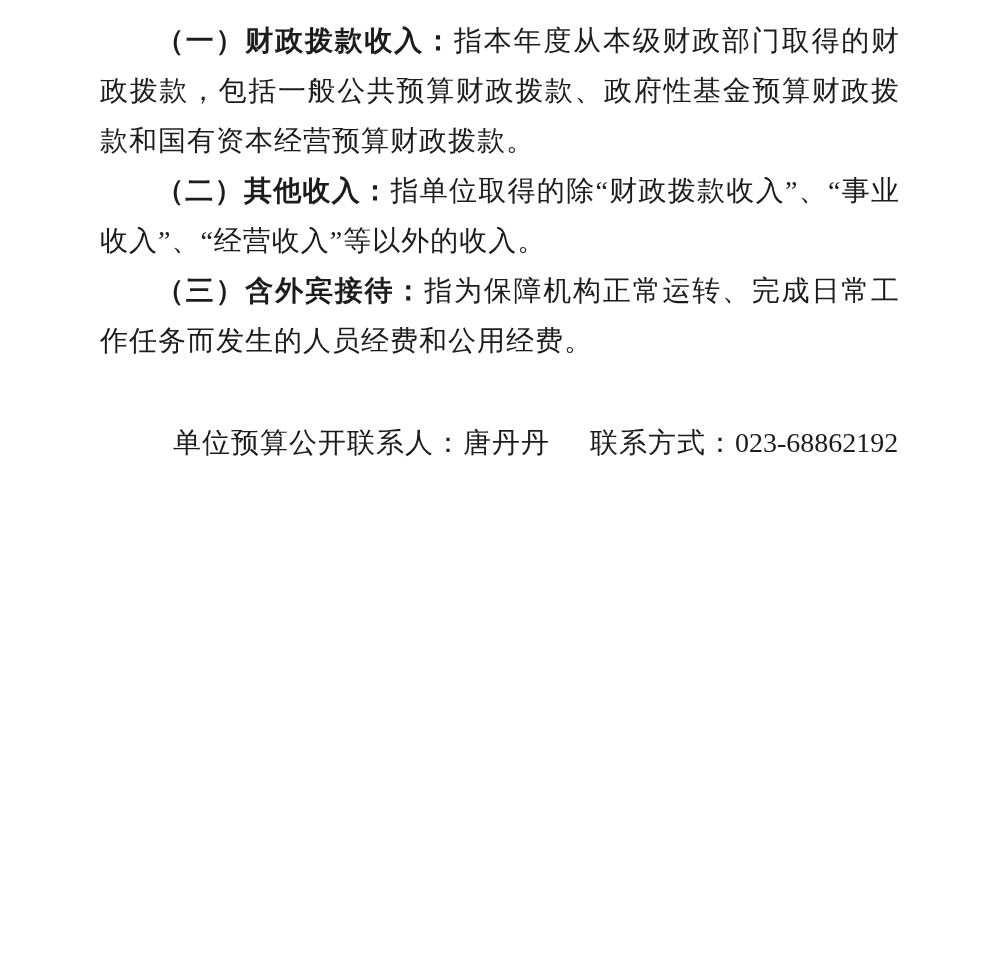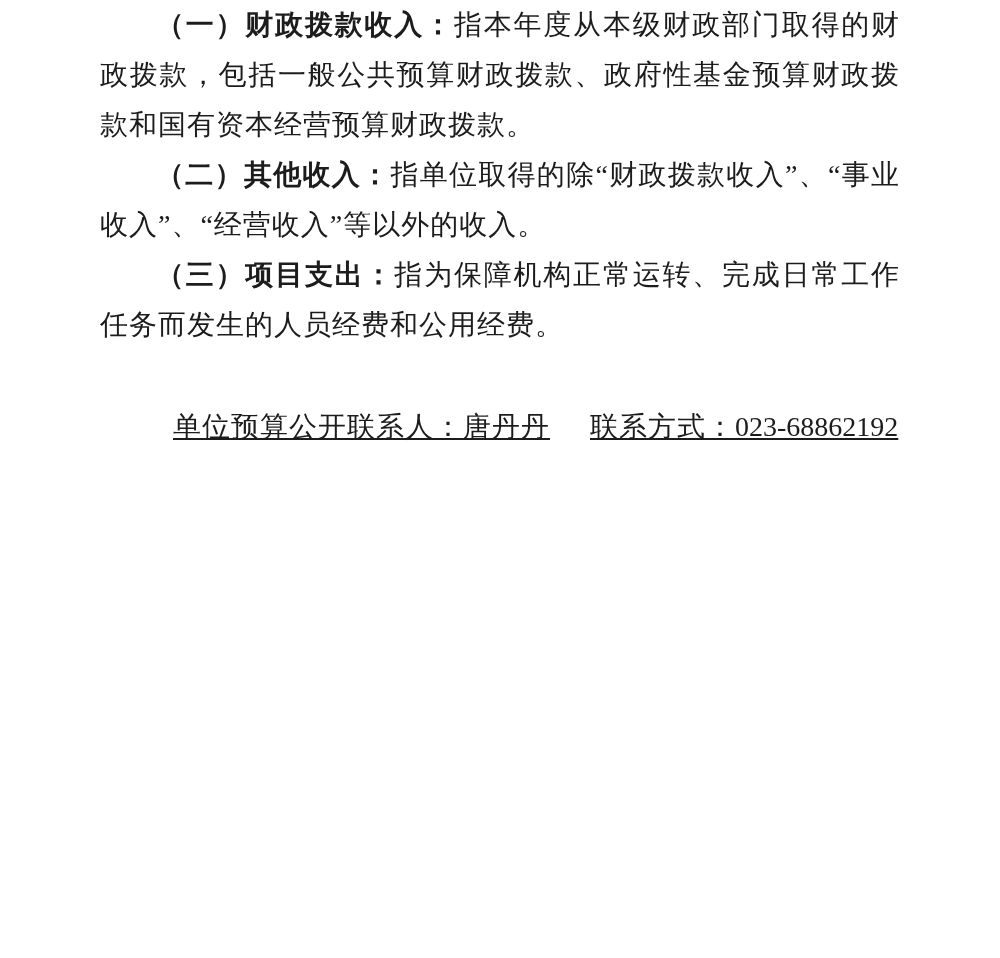--- a/index.html
+++ b/index.html
@@ -10,21 +10,21 @@
   body {
     width: 1000px;
     height: 958px;
     overflow: hidden;
     font-family: "Liberation Serif", "DejaVu Serif", serif;
   }
   .doc {
     box-sizing: border-box;
     width: 1000px;
     height: 958px;
-    padding: 0 100px 0 100px;
+    padding: 16px 100px 0 100px;
     background: #ffffff;
     color: #1c1c1c;
   }
   .para {
     margin: 0;
     font-size: 28px;
     line-height: 50px;
     text-align: justify;
     text-justify: inter-ideograph;
     text-indent: 2em;
@@ -35,39 +35,38 @@
     font-weight: bold;
   }
   .footer-line {
     margin: 52px 0 0 0;
     padding-left: 73px;
     font-size: 28px;
     line-height: 50px;
     letter-spacing: 1px;
     color: #1c1c1c;
     white-space: nowrap;
-    text-decoration: underline;
   }
   .footer-gap {
     display: inline-block;
     width: 40px;
   }
   .phone-num {
     font-family: "Liberation Serif", "DejaVu Serif", serif;
     letter-spacing: 0;
   }
 </style>
 </head>
 <body>
 
 <div class="doc">
 
   <p class="para"><span class="label">（一）财政拨款收入：</span><span>指本年度从本级财政部门取得的财政拨款，包括一般公共预算财政拨款、政府性基金预算财政拨款和国有资本经营预算财政拨款。</span></p>
 
   <p class="para"><span class="label">（二）其他收入：</span><span>指单位取得的除“财政拨款收入”、“事业收入”、“经营收入”等以外的收入。</span></p>
 
-  <p class="para"><span class="label">（三）项目支出：</span><span>指为保障机构正常运转、完成日常工作任务而发生的人员经费和公用经费。</span></p>
+  <p class="para"><span class="label">（三）含外宾接待：</span><span>指为保障机构正常运转、完成日常工作任务而发生的人员经费和公用经费。</span></p>
 
 
 
   <p class="footer-line"><span>单位预算公开联系人：</span><span>唐丹丹</span><span class="footer-gap"></span><span>联系方式：</span><span class="phone-num">023-68862192</span></p>
 
 </div>
 
 </body></html>

